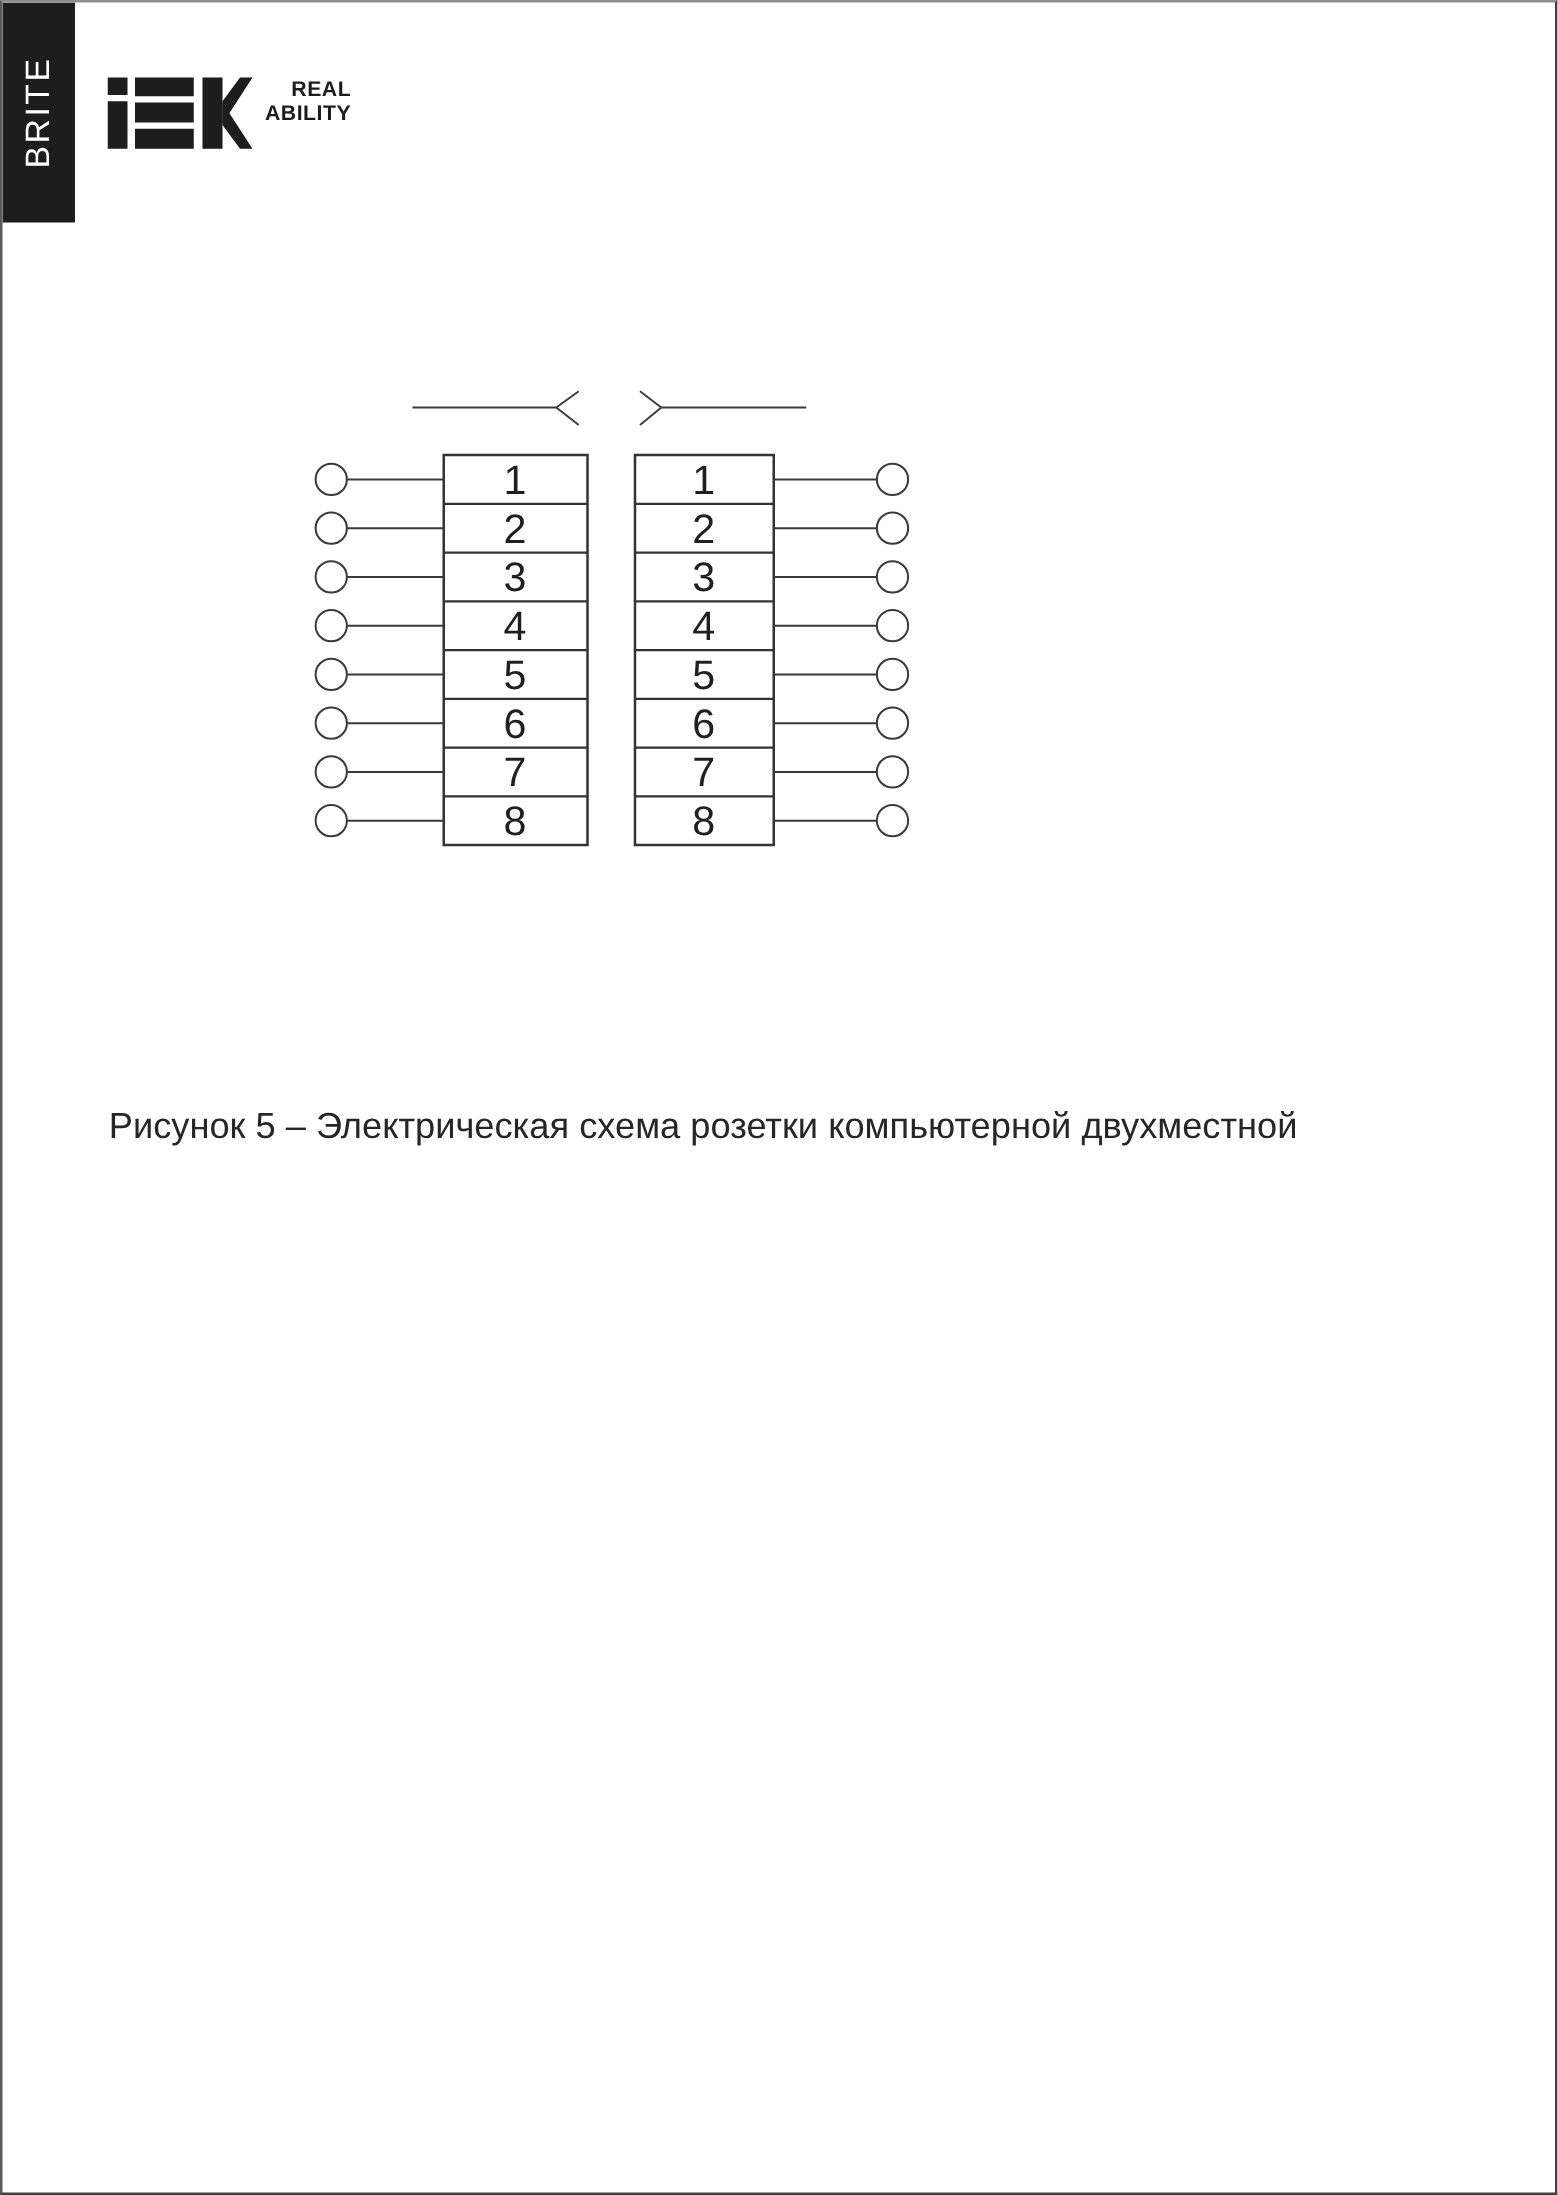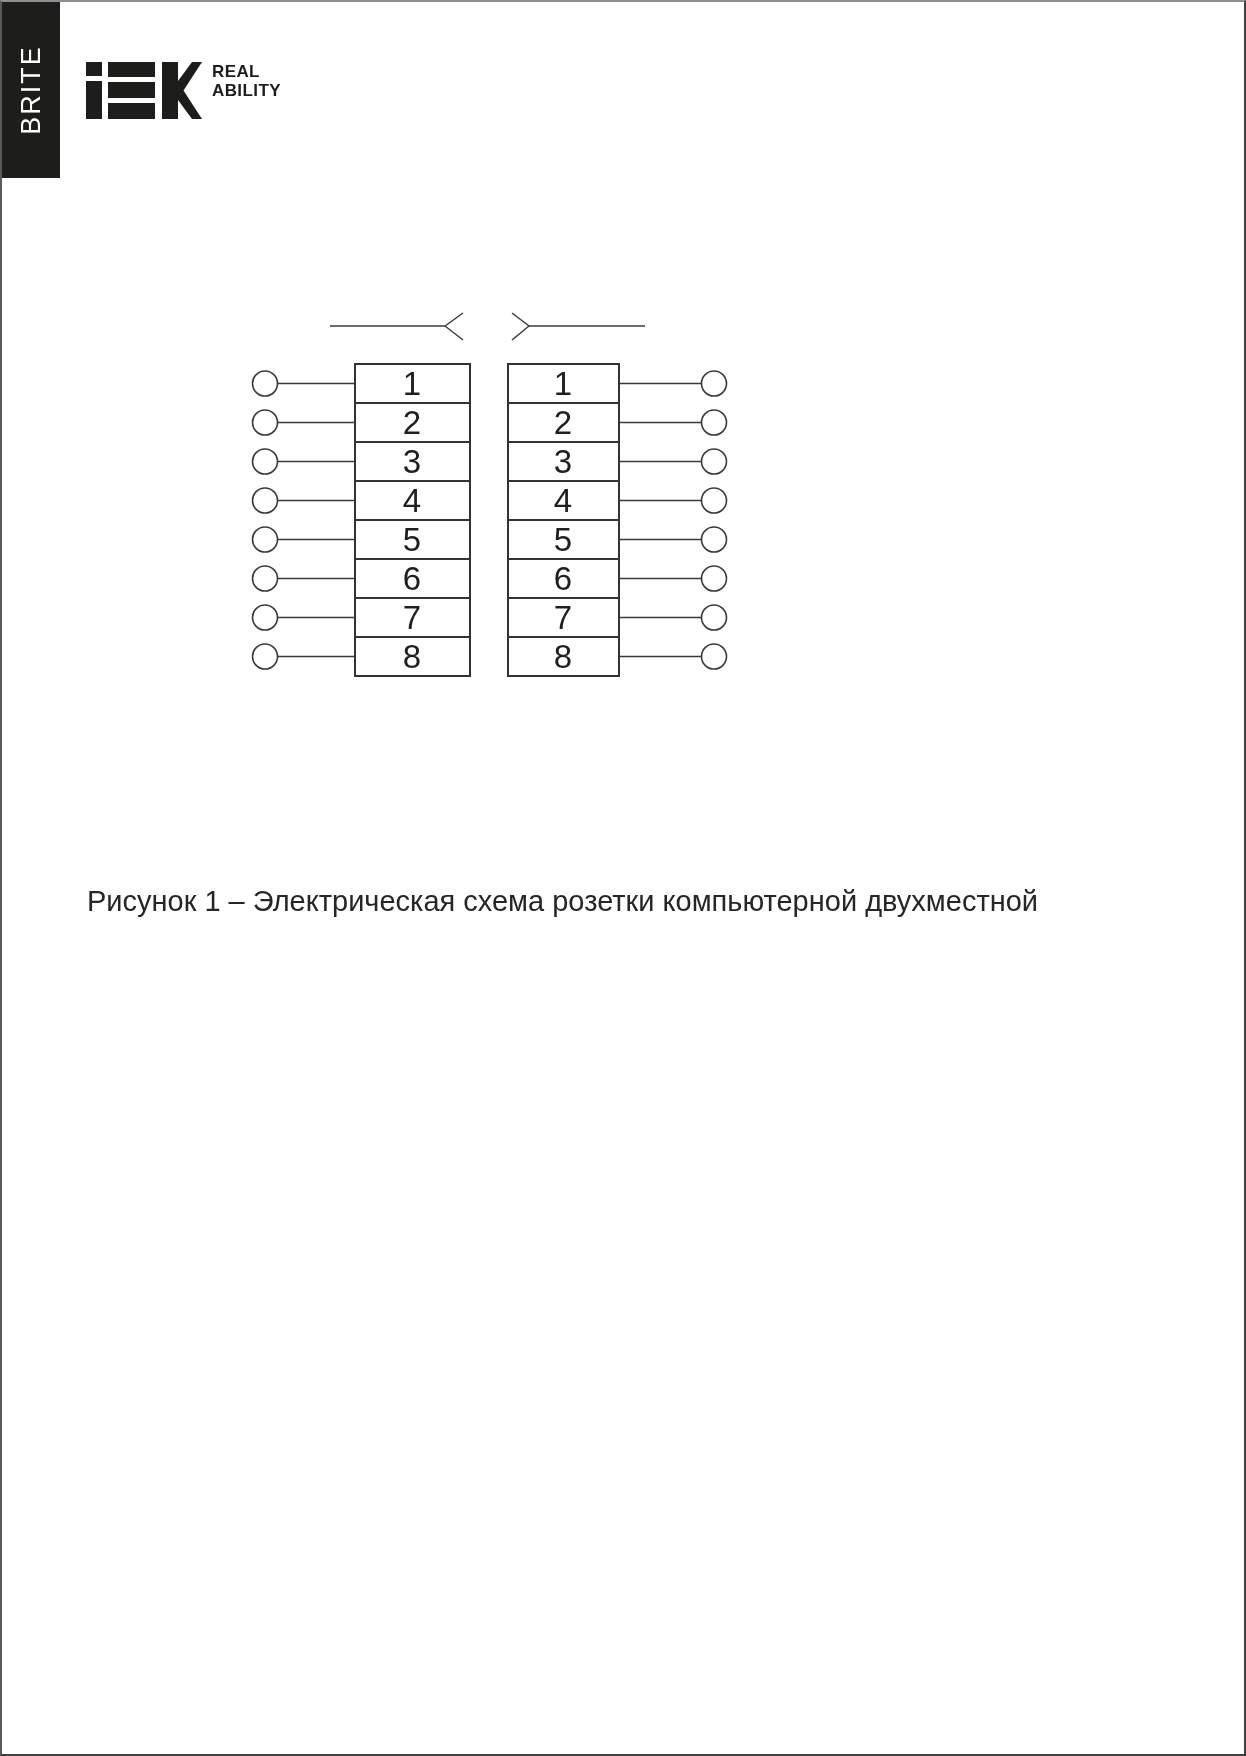--- a/index.html
+++ b/index.html
@@ -48,20 +48,21 @@
   }
   .brand-tagline {
     position: absolute;
     left: 210px;
     top: 60px;
     color: #1d1d1b;
     font-size: 17px;
     font-weight: 700;
     line-height: 19px;
     letter-spacing: 0.4px;
+    text-align: right;
   }
   
   .figure-svg {
     position: absolute;
     left: 230px;
     top: 300px;
   }
   .figure-svg text {
     font-family: "Liberation Sans", "DejaVu Sans", sans-serif;
     font-size: 33px;
@@ -197,15 +198,15 @@
       <circle cx="712" cy="420.5" r="12.5"></circle>
       <circle cx="712" cy="459.5" r="12.5"></circle>
       <circle cx="712" cy="498.5" r="12.5"></circle>
       <circle cx="712" cy="537.5" r="12.5"></circle>
       <circle cx="712" cy="576.5" r="12.5"></circle>
       <circle cx="712" cy="615.5" r="12.5"></circle>
       <circle cx="712" cy="654.5" r="12.5"></circle>
     </g>
   </svg>
 
-  <div class="figure-caption">Рисунок 1 – Электрическая схема розетки компьютерной двухместной</div>
+  <div class="figure-caption">Рисунок 5 – Электрическая схема розетки компьютерной двухместной</div>
 
 </div>
 
 </body></html>

